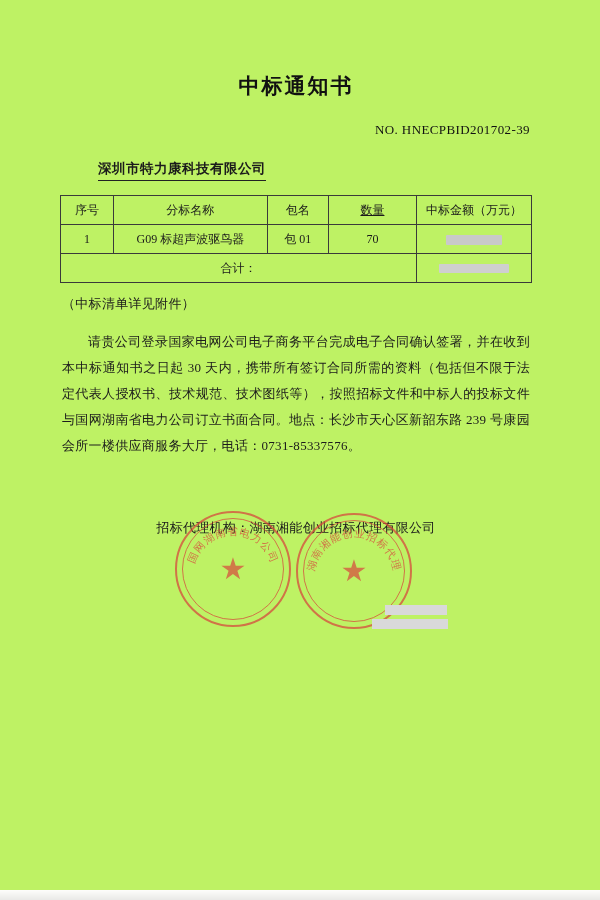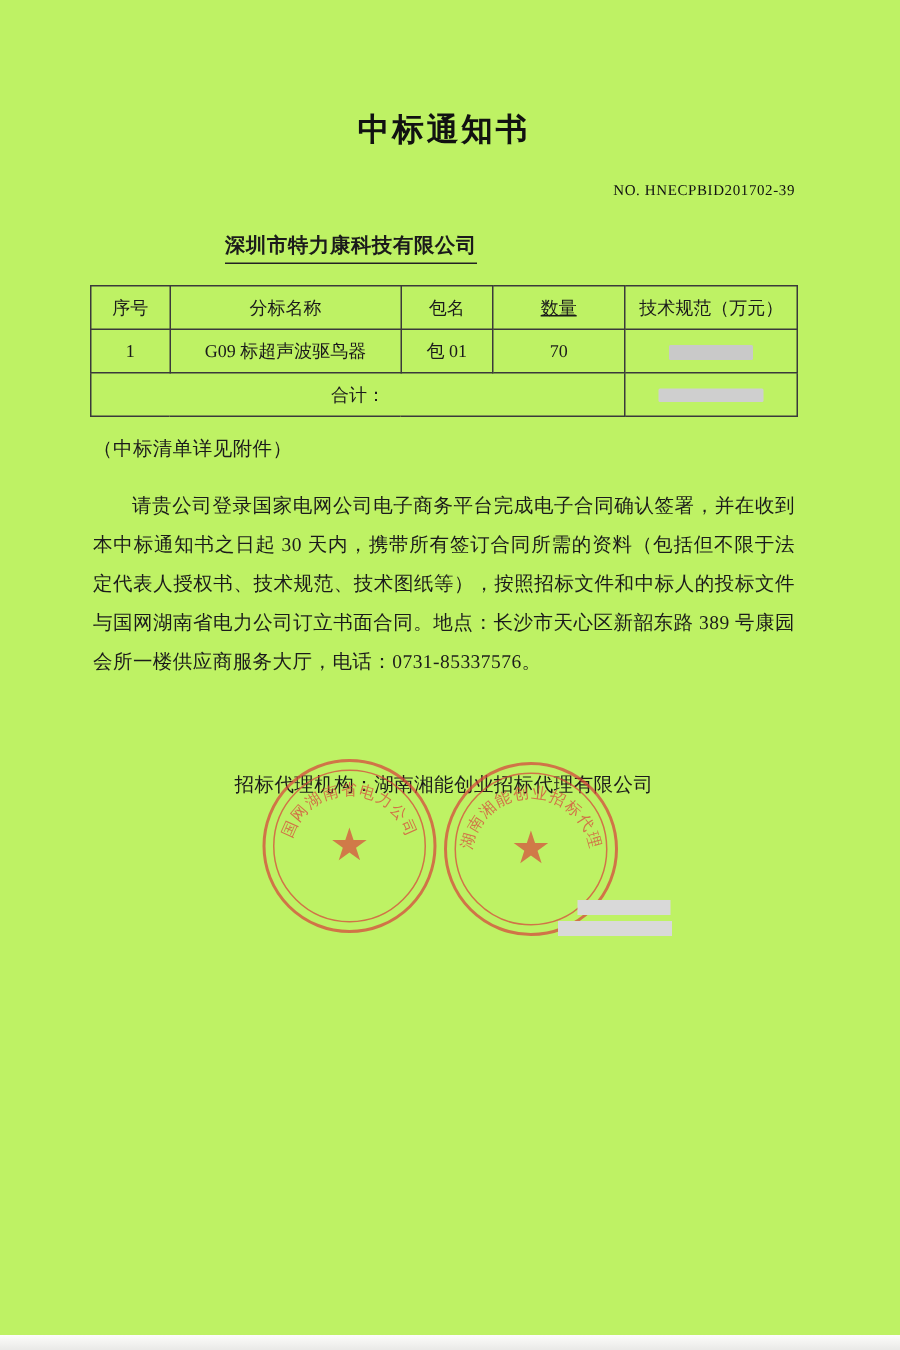--- a/index.html
+++ b/index.html
@@ -33,28 +33,28 @@
     font-size:21px;
     font-weight:bold;
     letter-spacing:2px;
     margin-top:72px;
     color:#111;
   }
   .doc-no{
     text-align:right;
     margin-top:22px;
     margin-right:62px;
-    font-size:10px;
+    font-size:13px;
     font-family:"Liberation Serif",serif;
     letter-spacing:.4px;
     color:#111;
   }
   .addressee{
     margin-top:22px;
-    margin-left:88px;
+    margin-left:36px;
     font-size:13.5px;
     font-weight:bold;
     border-bottom:1px solid #222;
     display:inline-block;
     padding-bottom:2px;
     letter-spacing:.5px;
   }
   .body-block{
     margin:16px 62px 0 62px;
     font-size:13px;
@@ -159,41 +159,41 @@
     </div>
 
 
     <table class="bid">
       <thead>
         <tr>
           <td class="col-no">序号</td>
           <td class="col-name">分标名称</td>
           <td class="col-pkg">包名</td>
           <td class="col-qty">数量</td>
-          <td class="col-amt">技术规范（万元）</td>
+          <td class="col-amt">中标金额（万元）</td>
         </tr>
       </thead>
       <tbody>
         <tr>
           <td>1</td>
           <td>G09 标超声波驱鸟器</td>
           <td>包 01</td>
           <td>70</td>
           <td><span class="redact"></span></td>
         </tr>
         <tr>
           <td colspan="4">合计：</td>
           <td><span class="redact wide"></span></td>
         </tr>
       </tbody>
     </table>
 
     <div class="note">（中标清单详见附件）</div>
 
-    <div class="body-block indent">请贵公司登录国家电网公司电子商务平台完成电子合同确认签署，并在收到本中标通知书之日起 30 天内，携带所有签订合同所需的资料（包括但不限于法定代表人授权书、技术规范、技术图纸等），按照招标文件和中标人的投标文件与国网湖南省电力公司订立书面合同。地点：长沙市天心区新韶东路 389 号康园会所一楼供应商服务大厅，电话：0731-85337576。</div>
+    <div class="body-block indent">请贵公司登录国家电网公司电子商务平台完成电子合同确认签署，并在收到本中标通知书之日起 30 天内，携带所有签订合同所需的资料（包括但不限于法定代表人授权书、技术规范、技术图纸等），按照招标文件和中标人的投标文件与国网湖南省电力公司订立书面合同。地点：长沙市天心区新韶东路 239 号康园会所一楼供应商服务大厅，电话：0731-85337576。</div>
 
     <div class="sign-area">
 
 
       <div class="seal seal1">
         <div class="ring"></div>
         <div class="seal-arc">
           <svg viewBox="0 0 112 112">
             <defs>
                 <path id="arc1" d="M 16,62 A 40,40 0 0 1 96,62"></path>

